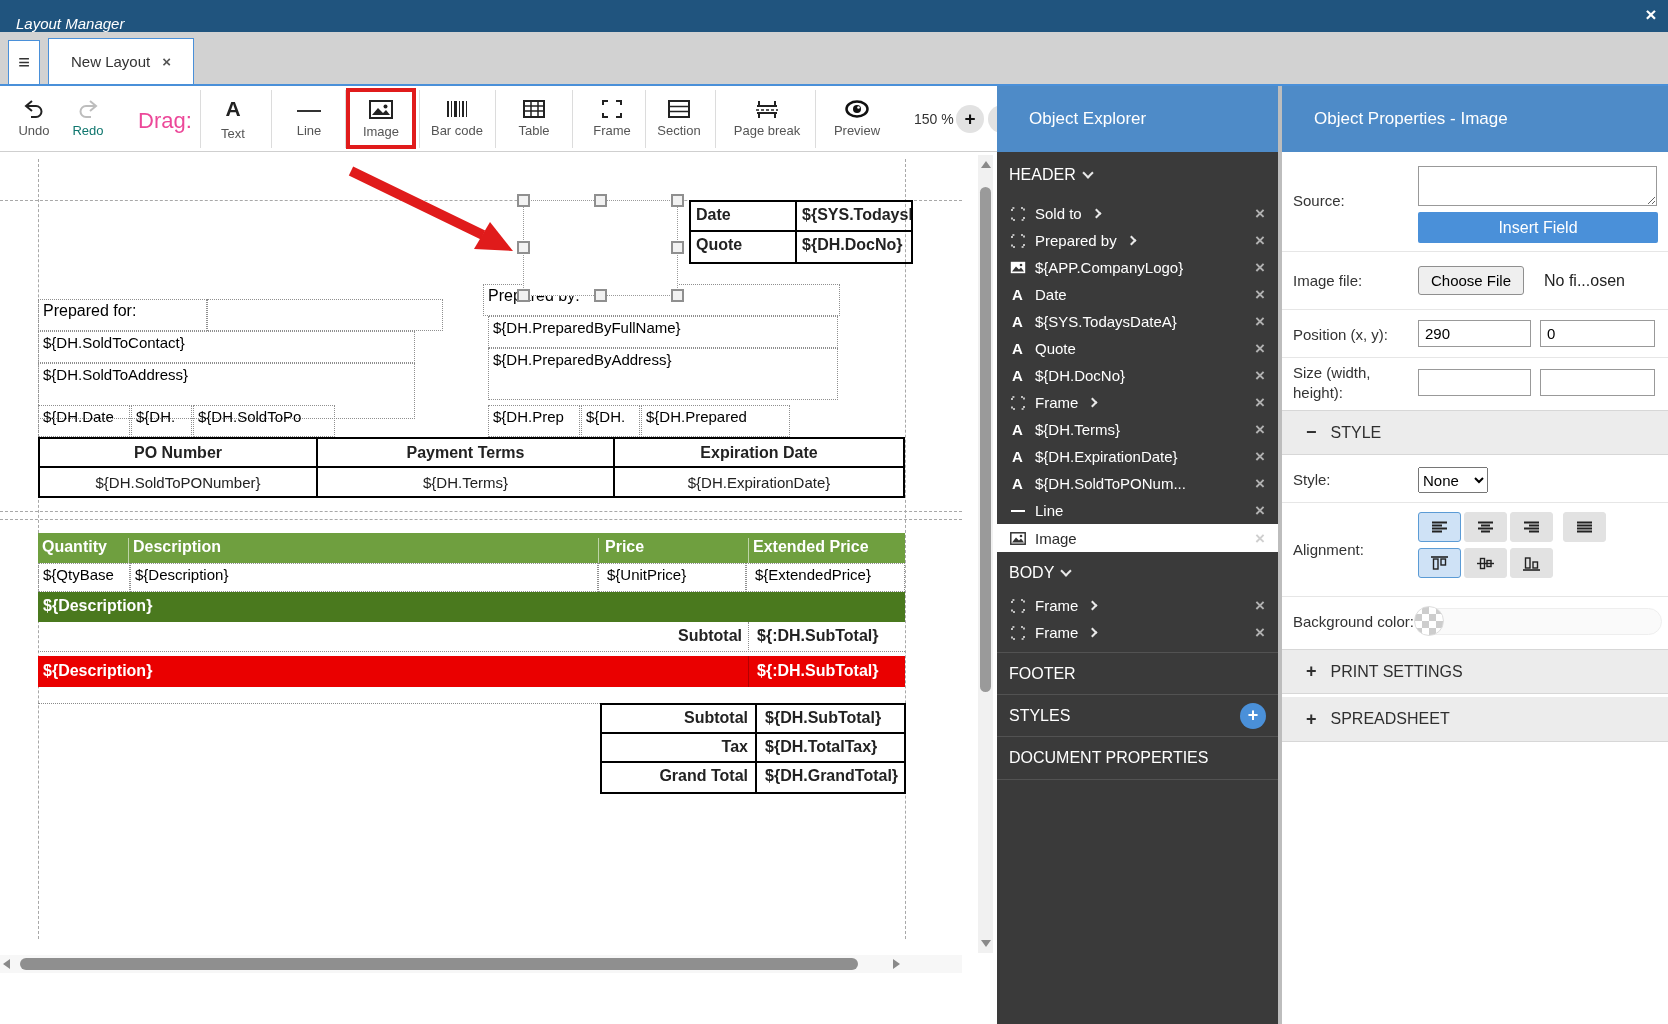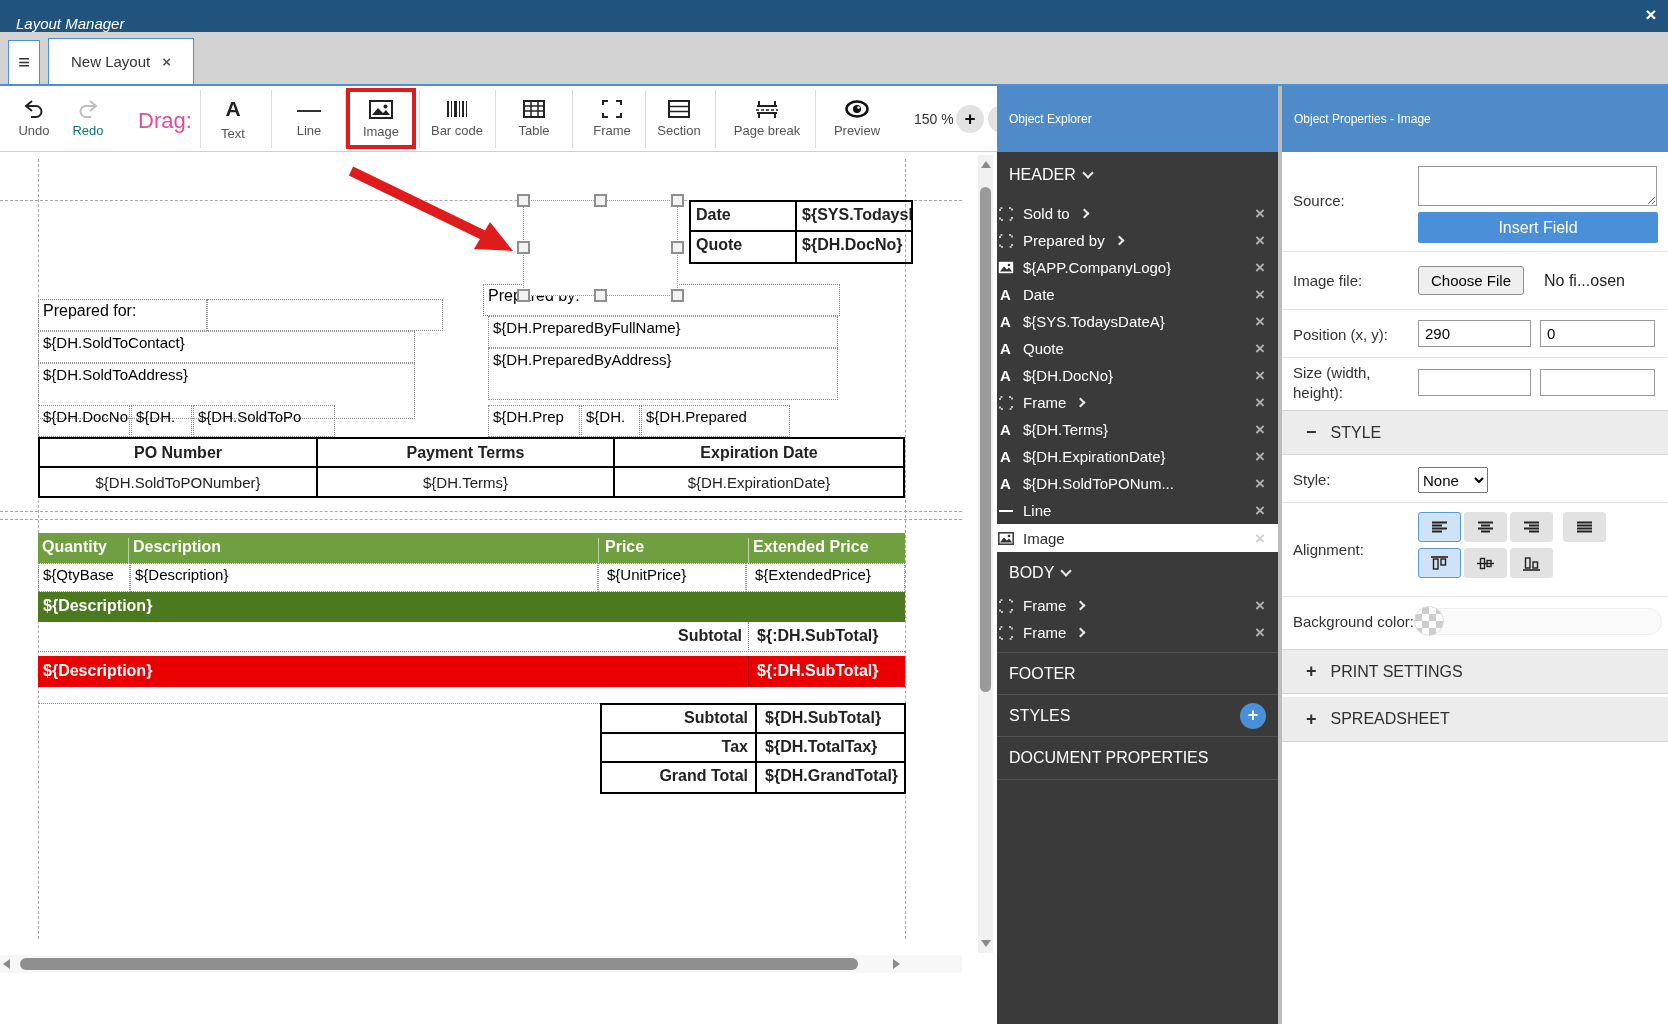--- a/index.html
+++ b/index.html
@@ -25,21 +25,21 @@
     background:#fff; border:1px solid #4a90d9; border-bottom:none;
     display:flex; align-items:center; justify-content:center; gap:12px;
     font-size:15px; color:#333; }
   .tab .x { color:#555; font-weight:bold; font-size:15px; cursor:pointer; }
   
   .leftcol { position:absolute; left:0; top:86px; width:997px; bottom:0; background:#fff; }
   .explorer { position:absolute; left:997px; top:86px; width:281px; bottom:0; background:#3a3a3a; }
   .colsep { position:absolute; left:1278px; top:86px; width:4px; bottom:0; background:#bdbdbd; }
   .props { position:absolute; left:1282px; top:86px; width:386px; bottom:16px; background:#fff; }
   .panel-head { height:66px; background:#4e8bc8; color:#fff; display:flex;
-    align-items:center; padding-left:12px; font-size:12px; }
+    align-items:center; padding-left:32px; font-size:17px; }
   
   .toolbar { position:relative; height:66px; background:#fff; border-bottom:1px solid #cfcfcf; overflow:hidden; }
   .tb-sep { position:absolute; top:4px; height:58px; width:1px; background:#dcdcdc; }
   .tbtn { position:absolute; top:2px; height:62px; display:flex; flex-direction:column;
     align-items:center; justify-content:center; gap:5px; cursor:pointer; color:#222; }
   .tbtn .lab { font-size:13px; color:#555; white-space:nowrap; }
   .tbtn.dis { color:#b5b5b5; } .tbtn.dis .lab { color:#0f766e; }
   .hl-red { position:absolute; left:346px; top:2px; width:70px; height:61px;
     border:4px solid #e01b1b; z-index:5; pointer-events:none; }
   .drag-label { position:absolute; left:138px; top:22px; font-size:22px; color:#ec4899; }
@@ -110,21 +110,21 @@
   .hsb .thumb { position:absolute; left:20px; top:3px; width:838px; height:12px; background:#8f8f8f; border-radius:6px; }
   .tri-left { position:absolute; left:3px; top:4px; width:0; height:0;
     border-top:5px solid transparent; border-bottom:5px solid transparent; border-right:7px solid #8a8a8a; }
   .tri-right { position:absolute; left:893px; top:4px; width:0; height:0;
     border-top:5px solid transparent; border-bottom:5px solid transparent; border-left:7px solid #8a8a8a; }
   
   .ex-body { position:absolute; top:66px; left:0; right:0; bottom:0; color:#fff; }
   .ex-sec { position:absolute; left:0; right:0; padding-left:12px; font-size:16px;
     display:flex; align-items:center; gap:8px; color:#fff; }
   .ex-item { position:absolute; left:0; right:0; height:27px; display:flex; align-items:center;
-    gap:9px; font-size:15px; cursor:pointer; color:#fff; }
+    gap:9px; padding-left:12px; font-size:15px; cursor:pointer; color:#fff; }
   .ex-item .xdel { position:absolute; right:13px; font-size:17px; font-weight:bold;
     color:#b2b2b2; cursor:pointer; line-height:1; }
   .ex-item.selected { background:#fff; color:#2b2b2b; height:28px; }
   .ex-item.selected .xdel { color:#cfcfcf; }
   .ex-icon { width:17px; display:flex; justify-content:center; flex:none; }
   .a-ic { font-weight:bold; font-size:15px; }
   .line-ic { width:14px; border-top:2px solid currentColor; display:inline-block; }
   .chev-r { display:inline-block; width:7px; height:7px; border-right:2px solid #e8e8e8;
     border-top:2px solid #e8e8e8; transform:rotate(45deg); margin-left:2px; }
   .chev-d { display:inline-block; width:8px; height:8px; border-right:2px solid #e8e8e8;
@@ -324,21 +324,21 @@
 
       <div class="dcell" style="left:38px;top:146px;width:169px;height:32px;font-size:16px">Prepared for:</div>
       <div class="dcell" style="left:207px;top:146px;width:236px;height:32px"></div>
       <div class="dcell" style="left:483px;top:131px;width:357px;height:32px;font-size:16px">Prepared by:</div>
 
       <div class="dcell" style="left:38px;top:178px;width:377px;height:32px">${DH.SoldToContact}</div>
       <div class="dcell" style="left:38px;top:210px;width:377px;height:56px">${DH.SoldToAddress}</div>
       <div class="dcell" style="left:488px;top:163px;width:350px;height:32px">${DH.PreparedByFullName}</div>
       <div class="dcell" style="left:488px;top:195px;width:350px;height:52px">${DH.PreparedByAddress}</div>
 
-      <div class="dcell" style="left:38px;top:252px;width:92px;height:32px">${DH.DocNo</div>
+      <div class="dcell" style="left:38px;top:252px;width:92px;height:32px">${DH.Date</div>
       <div class="dcell" style="left:131px;top:252px;width:61px;height:32px">${DH.</div>
       <div class="dcell" style="left:193px;top:252px;width:142px;height:32px">${DH.SoldToPo</div>
       <div class="dcell" style="left:488px;top:252px;width:92px;height:32px">${DH.Prep</div>
       <div class="dcell" style="left:581px;top:252px;width:59px;height:32px">${DH.</div>
       <div class="dcell" style="left:641px;top:252px;width:149px;height:32px">${DH.Prepared</div>
       <div class="hline-dot" style="left:38px;top:284px;width:867px"></div>
 
       <div class="po-table">
         <div class="po-hrow">
           <div class="po-c1">PO Number</div>

